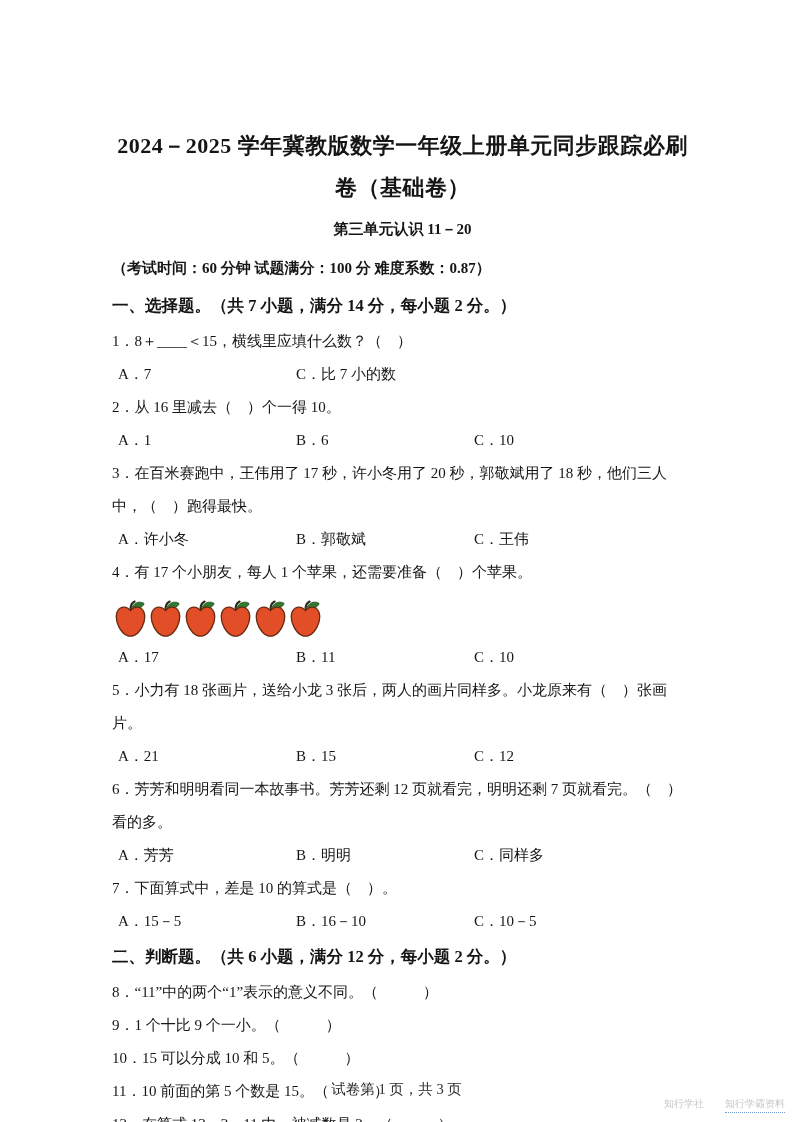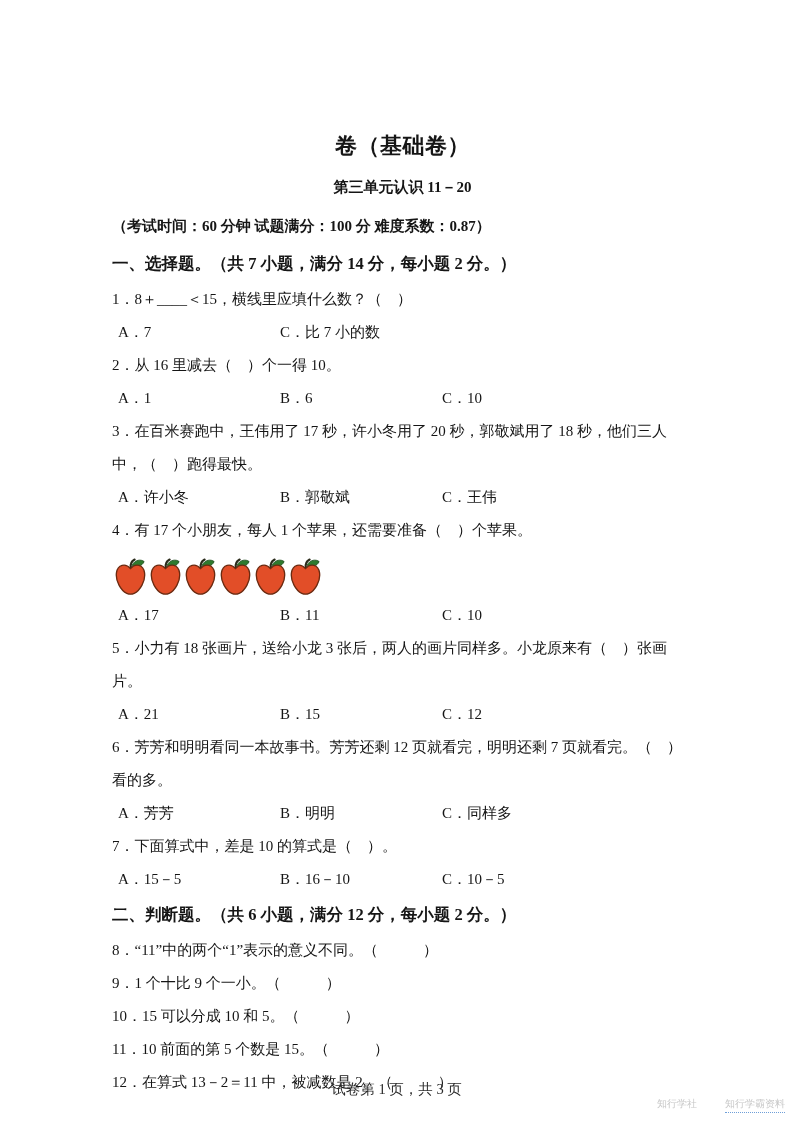--- a/index.html
+++ b/index.html
@@ -13,35 +13,36 @@
     font-family:"Liberation Serif","DejaVu Serif",serif;
     color:#151515;
     font-size:15px;
     overflow:hidden;
   }
   .title-line{font-weight:bold;font-size:22px;line-height:42px;text-align:center;letter-spacing:.5px;}
   .subtitle{font-weight:bold;font-size:15px;line-height:40px;text-align:center;}
   .exam-info{font-weight:bold;font-size:15px;line-height:38px;}
   .sec-heading{font-weight:bold;font-size:16.5px;line-height:38px;}
   .q{line-height:33px;}
-  .opts{display:grid;grid-template-columns:162px 162px auto;line-height:33px;padding-left:6px;}
+  .opts{display:grid;grid-template-columns:162px 162px auto;line-height:33px;padding-left:6px;gap:16px;}
   .apple-row{display:flex;align-items:flex-end;gap:2px;height:46px;padding:2px 0 4px 2px;}
   .apple-row svg{display:block;}
   .apple-body{fill:#e24e28;stroke:#6b2a10;stroke-width:1.6;}
   .apple-leaf{fill:#2e7a2e;stroke:#1d4d1d;stroke-width:1;}
   .apple-stem{fill:none;stroke:#2b2b1b;stroke-width:2.6;stroke-linecap:round;}
   .footer{position:absolute;left:0;right:0;top:1048px;text-align:center;font-size:14.5px;color:#2a2a2a;margin-top:32px;}
-  .watermark{position:absolute;right:8px;top:1097px;display:flex;gap:28px;font-size:10px;color:#c7c7c7;font-family:"Liberation Sans","DejaVu Sans",sans-serif;}
+  .watermark{position:absolute;right:8px;top:1097px;display:flex;gap:21px;font-size:10px;color:#c7c7c7;font-family:"Liberation Sans","DejaVu Sans",sans-serif;}
   .watermark .wm2{border-bottom:1px dotted #6f9fd8;padding-bottom:1px;}
 </style>
 </head>
 <body>
 
 <div class="page">
 
+  <div class="title-line">2024－2025 学年冀教版数学一年级上册单元同步跟踪必刷</div>
   <div class="title-line">卷（基础卷）</div>
   <div class="subtitle">第三单元认识 11－20</div>
   <div class="exam-info">（考试时间：60 分钟  试题满分：100 分  难度系数：0.87）</div>
 
   <div class="sec-heading">一、选择题。（共 7 小题，满分 14 分，每小题 2 分。）</div>
 
   <div class="q">1．8＋____＜15，横线里应填什么数？（　）</div>
   <div class="opts">
     <span>A．7</span>
     <span>C．比 7 小的数</span>

